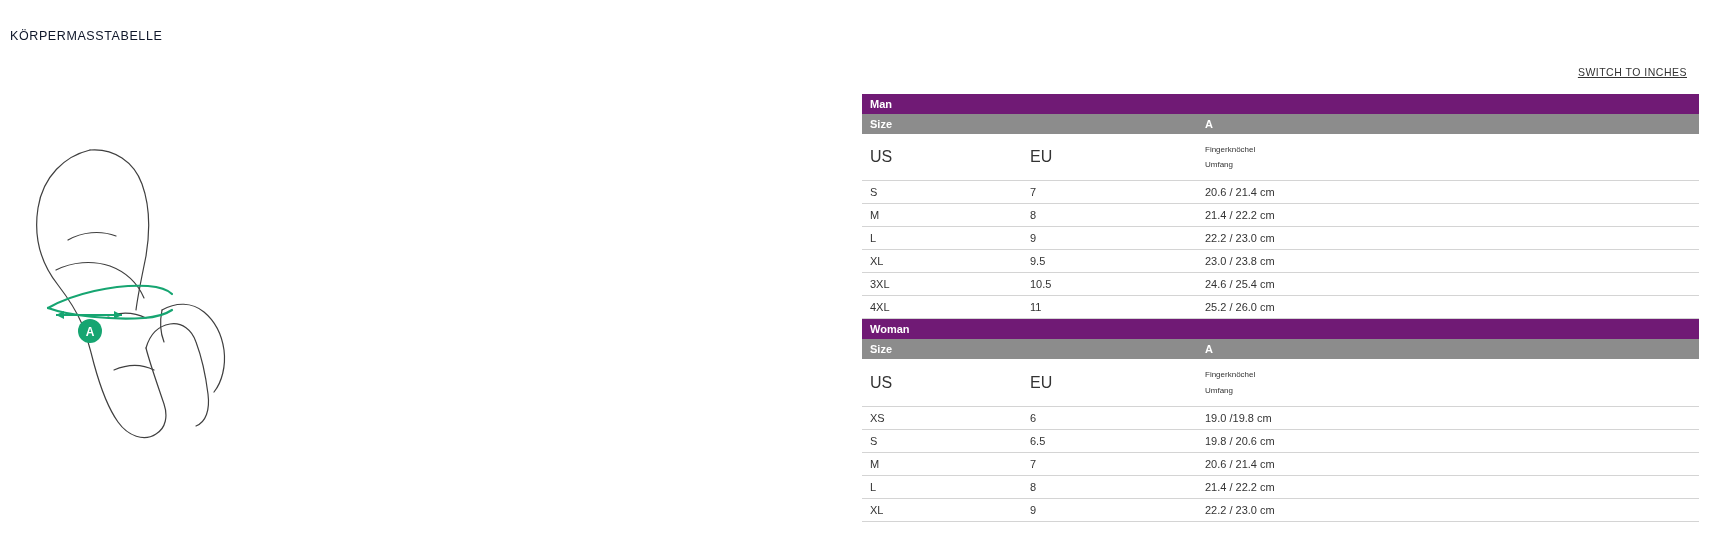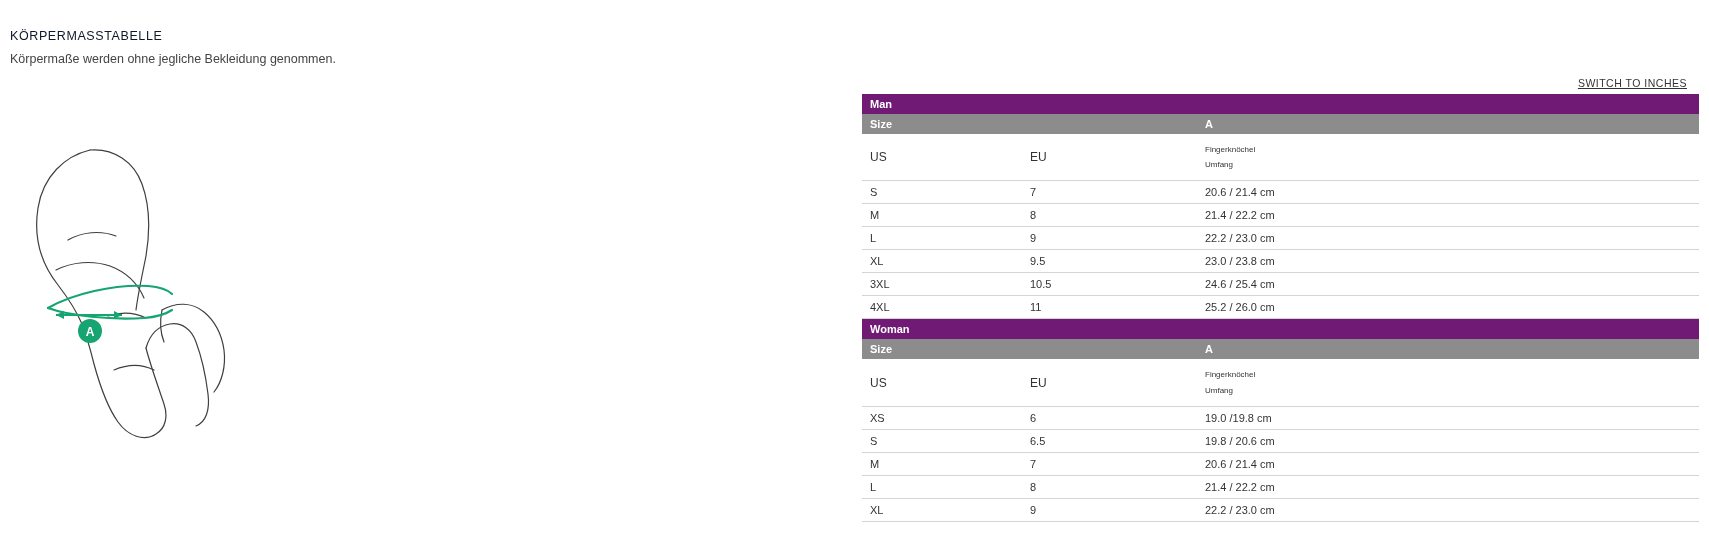--- a/index.html
+++ b/index.html
@@ -34,21 +34,21 @@
     position: absolute;
     left: 10px;
     top: 52px;
     font-size: 12.5px;
     color: #444444;
     font-weight: 400;
   }
   .switch-link {
     position: absolute;
     right: 22px;
-    top: 77px;
+    top: 66px;
     font-size: 10.5px;
     letter-spacing: 0.5px;
     color: #333333;
     text-decoration: underline;
     text-transform: uppercase;
     cursor: pointer;
   }
 
   
   .illustration {
@@ -95,21 +95,21 @@
     color: #ffffff;
     font-weight: bold;
     font-size: 11px;
     height: 15px;
     padding: 2px 8px 3px 8px;
     border: none;
   }
   tr.sub-head-row td {
     background: #ffffff;
     color: #333333;
-    font-size: 12px;
+    font-size: 16px;
     padding: 8px 8px 8px 8px;
     border-bottom: 1px solid #d4d4d4;
     vertical-align: middle;
   }
   tr.sub-head-row td.measure {
     font-size: 8px;
     line-height: 1.9;
     color: #333333;
     margin-left: 8px;
   }
@@ -124,21 +124,20 @@
     border-bottom: 1px solid #d4d4d4;
   }
 </style>
 </head>
 <body>
 
 <div class="page">
 
   <div class="heading">KÖRPERMASSTABELLE</div>
 
-  <div class="subheading">Körpermaße werden ohne jegliche Bekleidung genommen.</div>
 
   <div class="switch-link">SWITCH TO INCHES</div>
 
   <div class="illustration">
     <svg width="300" height="330" viewBox="0 0 300 330" xmlns="http://www.w3.org/2000/svg">
       <g fill="none" stroke="#3f3f3f" stroke-width="1.2" stroke-linejoin="round" stroke-linecap="round">
 
         <path d="M80,30 C55,36 33,56 28,88 C23,120 33,146 48,165
                  C58,178 66,190 72,204
                  C76,214 80,228 84,244

